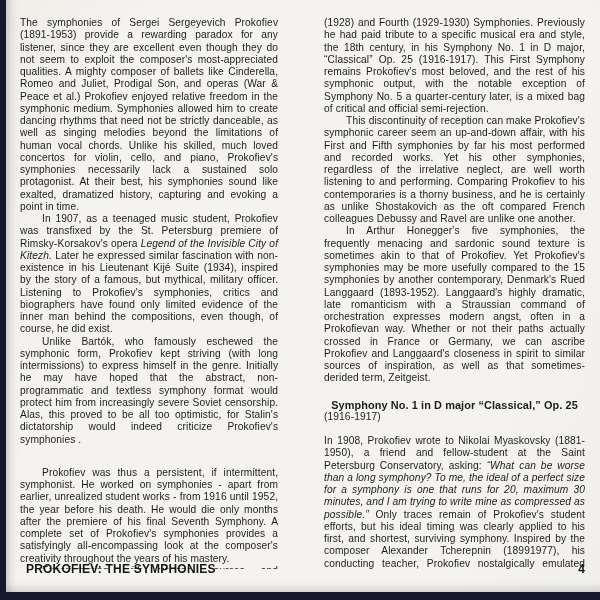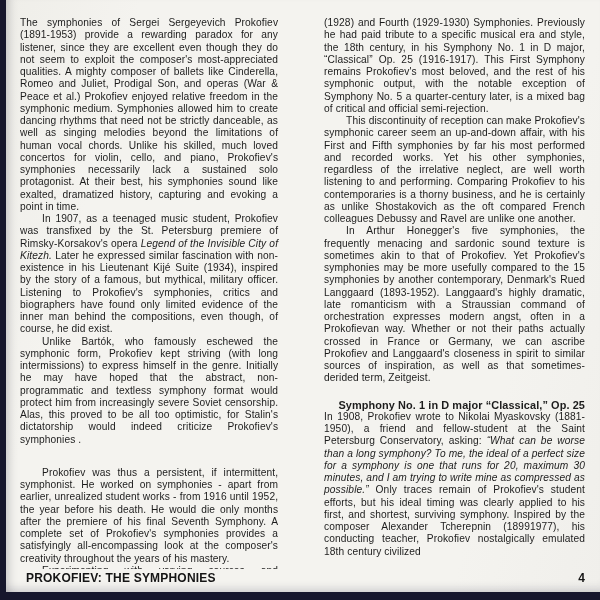--- a/index.html
+++ b/index.html
@@ -35,33 +35,33 @@
     letter-spacing: 0.1px;
   }
   .col-left  { width: 272px; }
   .col-right { width: 275px; margin-left: 28px; }
   p { margin: 0; }
   .indent { text-indent: 22px; }
   .space-before { margin-top: 21px; }
   .section-heading {
     font-weight: bold;
     font-size: 10.9px;
-    text-align: right;
+    text-align: center;
     margin-top: 14px;
     letter-spacing: 0.1px;
   }
   .section-subheading {
     text-align: left;
     margin-bottom: 12px;
   }
   .footer {
     position: absolute;
     left: 20px;
     right: 15px;
-    bottom: 7px;
+    bottom: 16px;
     display: flex;
     justify-content: space-between;
     align-items: baseline;
     font-weight: bold;
     font-size: 12px;
     letter-spacing: 0.2px;
     color: #151515;
   }
   i { }
 </style>
@@ -77,20 +77,21 @@
       <p class="indent"><span>Unlike Bartók, who famously eschewed the symphonic form, Prokofiev kept striving (with long intermissions) to express himself in the genre. Initially he may have hoped that the abstract, non-programmatic and textless symphony format would protect him from increasingly severe Soviet censorship. Alas, this proved to be all too optimistic, for Stalin's dictatorship would indeed criticize Prokofiev's symphonies .</span></p>
       <p class="indent space-before"><span>Prokofiev was thus a persistent, if intermittent, symphonist. He worked on symphonies - apart from earlier, unrealized student works - from 1916 until 1952, the year before his death. He would die only months after the premiere of his final Seventh Symphony. A complete set of Prokofiev's symphonies provides a satisfyingly all-encompassing look at the composer's creativity throughout the years of his mastery.</span></p>
       <p class="indent"><span>Experimenting with varying sources and approaches to the symphony, he tried deriving symphonies from already-composed works, which resulted in the Third</span></p>
     </div>
 
     <div class="col col-right">
       <p><span>(1928) and Fourth (1929-1930) Symphonies. Previously he had paid tribute to a specific musical era and style, the 18th century, in his Symphony No. 1 in D major, “Classical” Op. 25 (1916-1917). This First Symphony remains Prokofiev's most beloved, and the rest of his symphonic output, with the notable exception of Symphony No. 5 a quarter-century later, is a mixed bag of critical and official semi-rejection.</span></p>
       <p class="indent"><span>This discontinuity of reception can make Prokofiev's symphonic career seem an up-and-down affair, with his First and Fifth symphonies by far his most performed and recorded works. Yet his other symphonies, regardless of the irrelative neglect, are well worth listening to and performing. Comparing Prokofiev to his contemporaries is a thorny business, and he is certainly as unlike Shostakovich as the oft compared French colleagues Debussy and Ravel are unlike one another.</span></p>
       <p class="indent"><span>In Arthur Honegger's five symphonies, the frequently menacing and sardonic sound texture is sometimes akin to that of Prokofiev. Yet Prokofiev's symphonies may be more usefully compared to the 15 symphonies by another contemporary, Denmark's Rued Langgaard (1893-1952). Langgaard's highly dramatic, late romanticism with a Straussian command of orchestration expresses modern angst, often in a Prokofievan way. Whether or not their paths actually crossed in France or Germany, we can ascribe Prokofiev and Langgaard's closeness in spirit to similar sources of inspiration, as well as that sometimes-derided term, Zeitgeist.</span></p>
       <p class="section-heading"><span>Symphony No. 1 in D major “Classical,” Op. 25</span></p>
+      <p class="section-subheading"><span>(1916-1917)</span></p>
       <p><span>In 1908, Prokofiev wrote to Nikolai Myaskovsky (1881-1950), a friend and fellow-student at the Saint Petersburg Conservatory, asking: </span><i>“What can be worse than a long symphony? To me, the ideal of a perfect size for a symphony is one that runs for 20, maximum 30 minutes, and I am trying to write mine as compressed as possible.”</i><span> Only traces remain of Prokofiev's student efforts, but his ideal timing was clearly applied to his first, and shortest, surviving symphony. Inspired by the composer Alexander Tcherepnin (18991977), his conducting teacher, Prokofiev nostalgically emulated 18th century civilized</span></p>
     </div>
 
   </div>
 
   <div class="footer">
     <span>PROKOFIEV: THE SYMPHONIES</span>
     <span>4</span>
   </div>
 </div>

